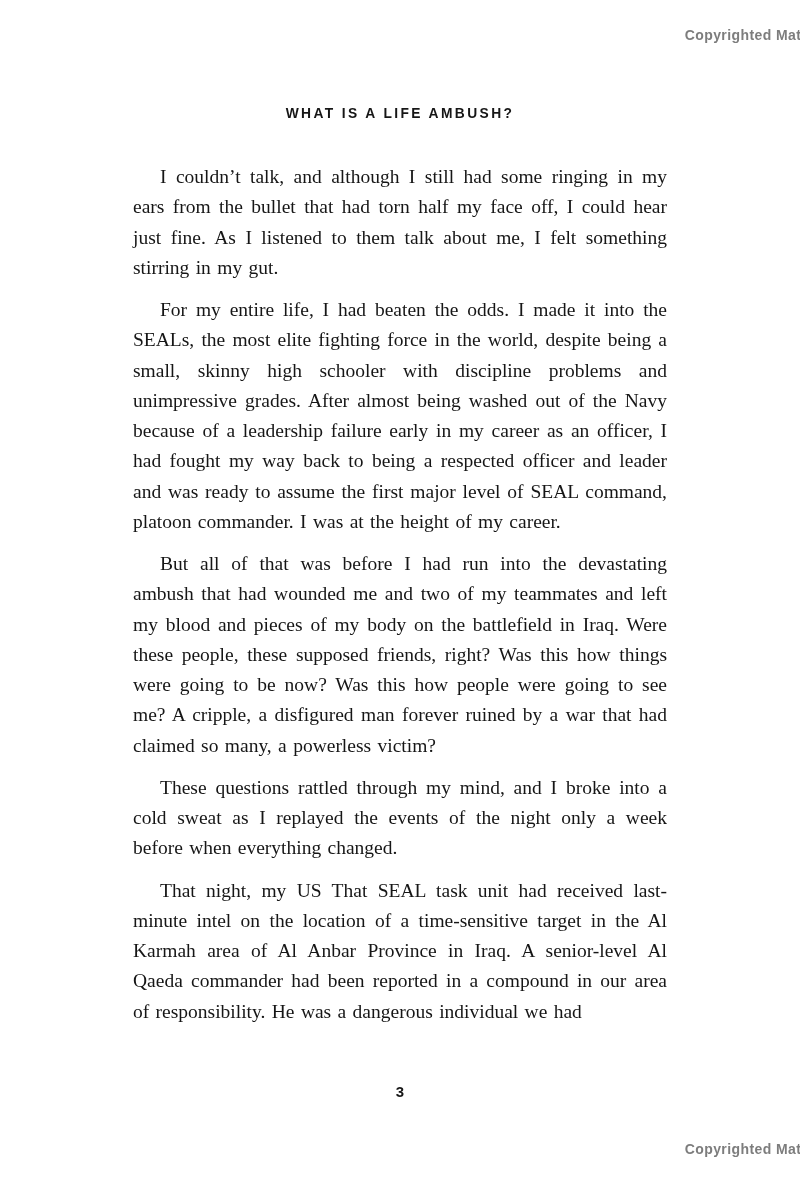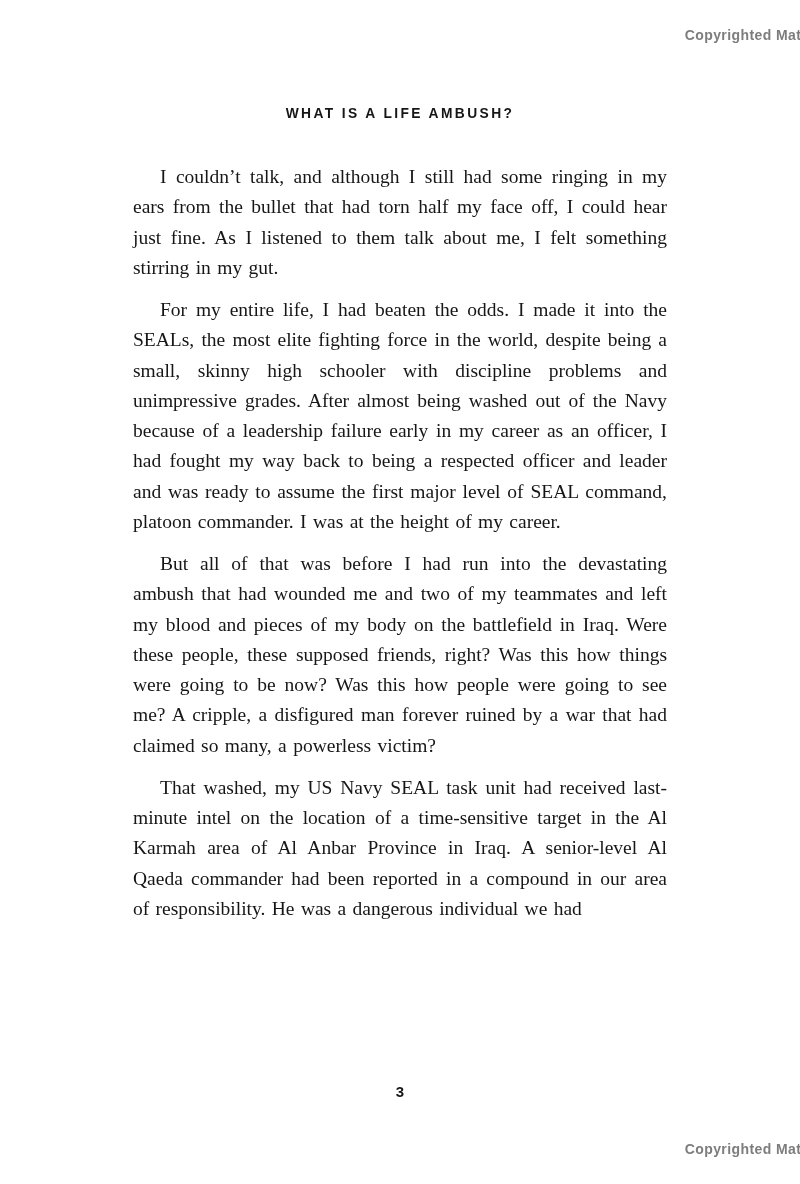--- a/index.html
+++ b/index.html
@@ -78,20 +78,21 @@
 <div class="page">
 
   <div class="notice top">Copyrighted Material</div>
 
   <div class="chapter-header">WHAT IS A LIFE AMBUSH?</div>
 
   <div class="body-text">
     <p>I couldn’t talk, and although I still had some ringing in my ears from the bullet that had torn half my face off, I could hear just fine. As I listened to them talk about me, I felt something stirring in my gut.</p>
     <p>For my entire life, I had beaten the odds. I made it into the SEALs, the most elite fighting force in the world, despite being a small, skinny high schooler with discipline problems and unimpressive grades. After almost being washed out of the Navy because of a leadership failure early in my career as an officer, I had fought my way back to being a respected officer and leader and was ready to assume the first major level of SEAL command, platoon commander. I was at the height of my career.</p>
     <p>But all of that was before I had run into the devastating ambush that had wounded me and two of my teammates and left my blood and pieces of my body on the battlefield in Iraq. Were these people, these supposed friends, right? Was this how things were going to be now? Was this how people were going to see me? A cripple, a disfigured man forever ruined by a war that had claimed so many, a powerless victim?</p>
-    <p>That washed, my US Navy SEAL task unit had received last-minute intel on the location of a time-sensitive target in the Al Karmah area of Al Anbar Province in Iraq. A senior-level Al Qaeda commander had been reported in a compound in our area of responsibility. He was a dangerous individual we had</p>
+    <p>These questions rattled through my mind, and I broke into a cold sweat as I replayed the events of the night only a week before when everything changed.</p>
+    <p>That night, my US That SEAL task unit had received last-minute intel on the location of a time-sensitive target in the Al Karmah area of Al Anbar Province in Iraq. A senior-level Al Qaeda commander had been reported in a compound in our area of responsibility. He was a dangerous individual we had</p>
   </div>
 
   <div class="page-number">3</div>
 
   <div class="notice bottom">Copyrighted Material</div>
 
 </div>
 
 </body></html>

